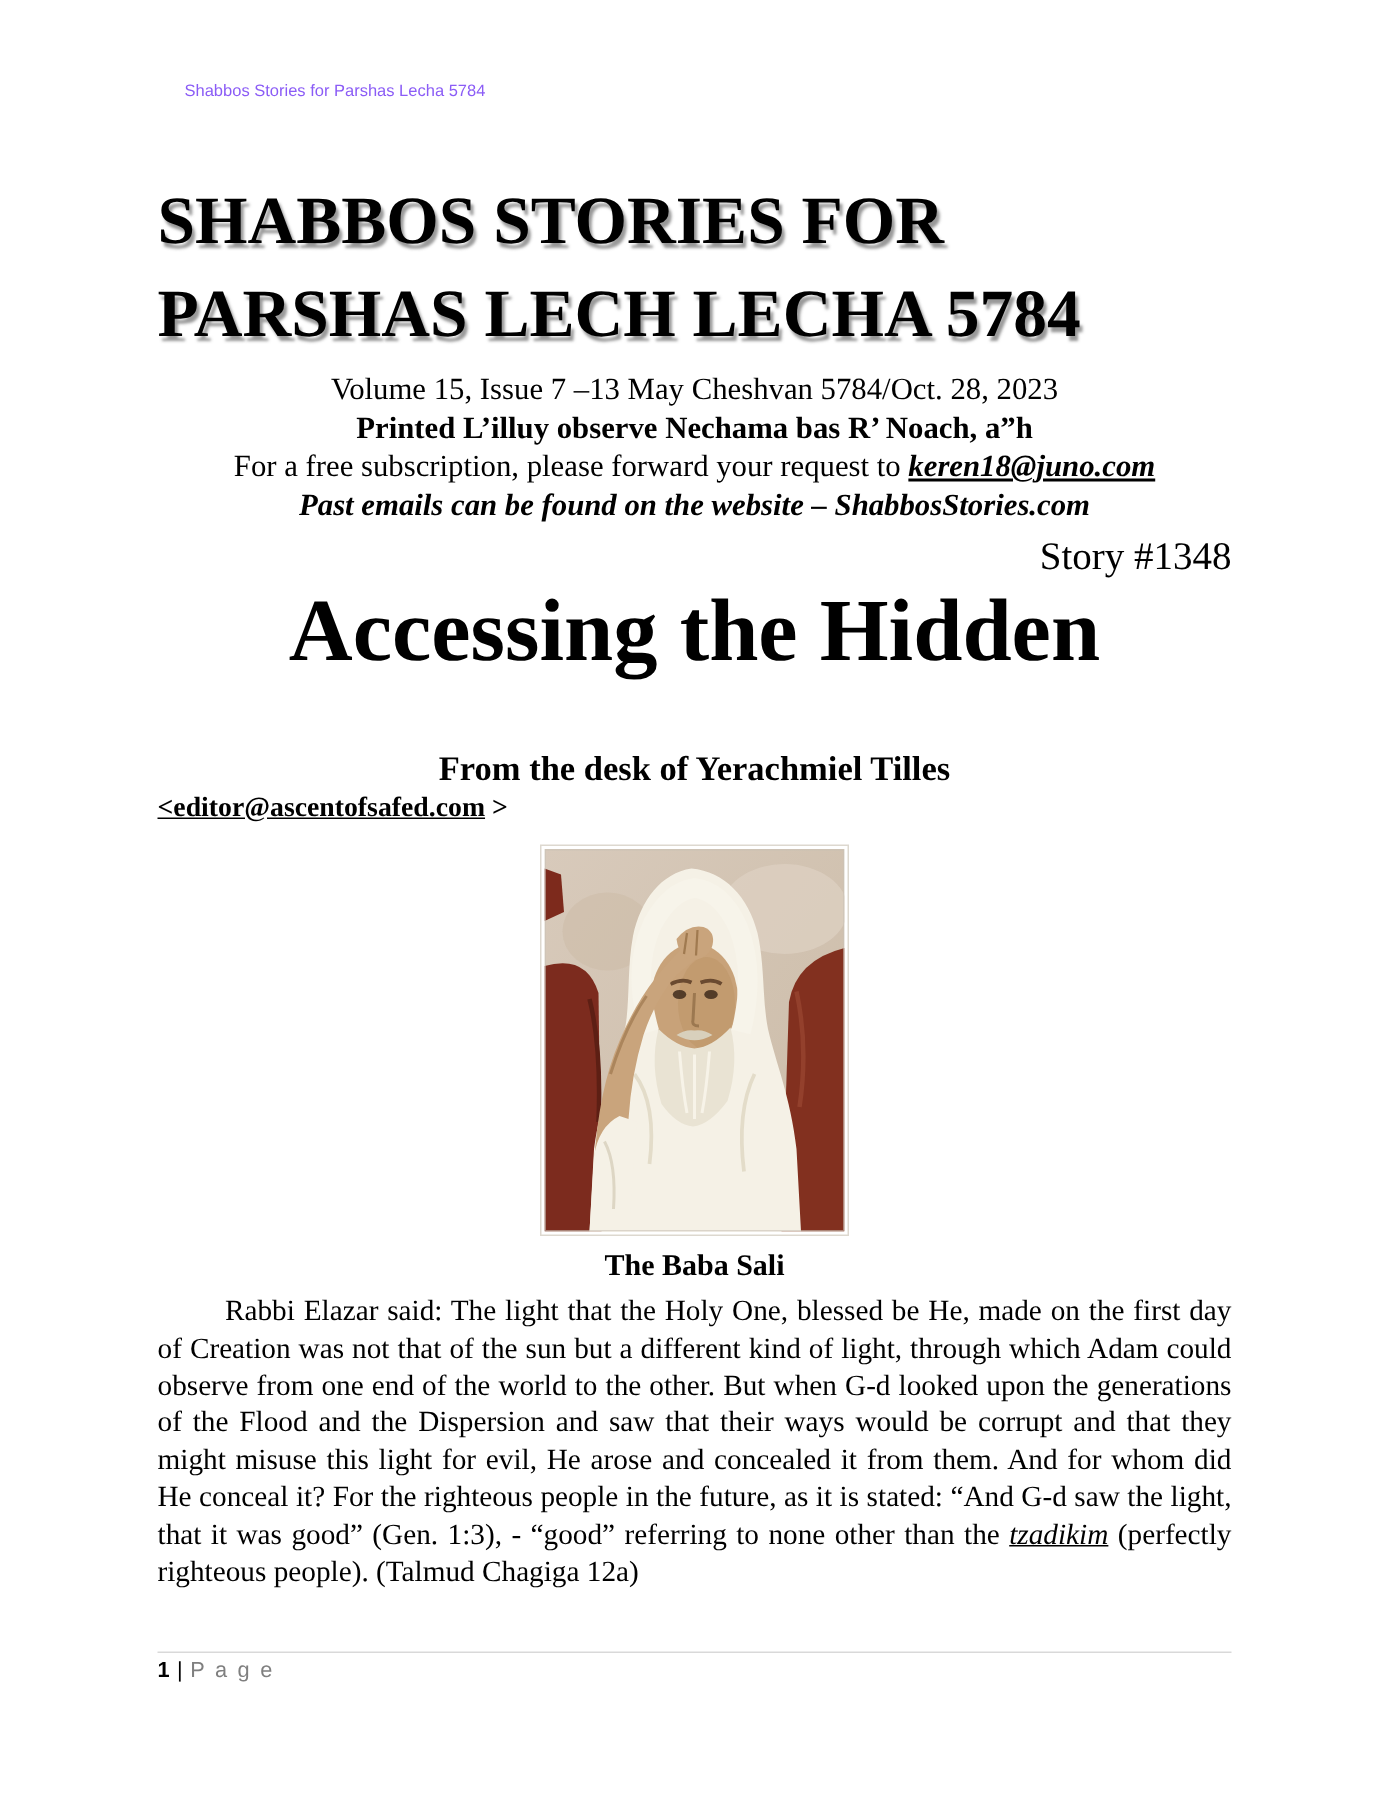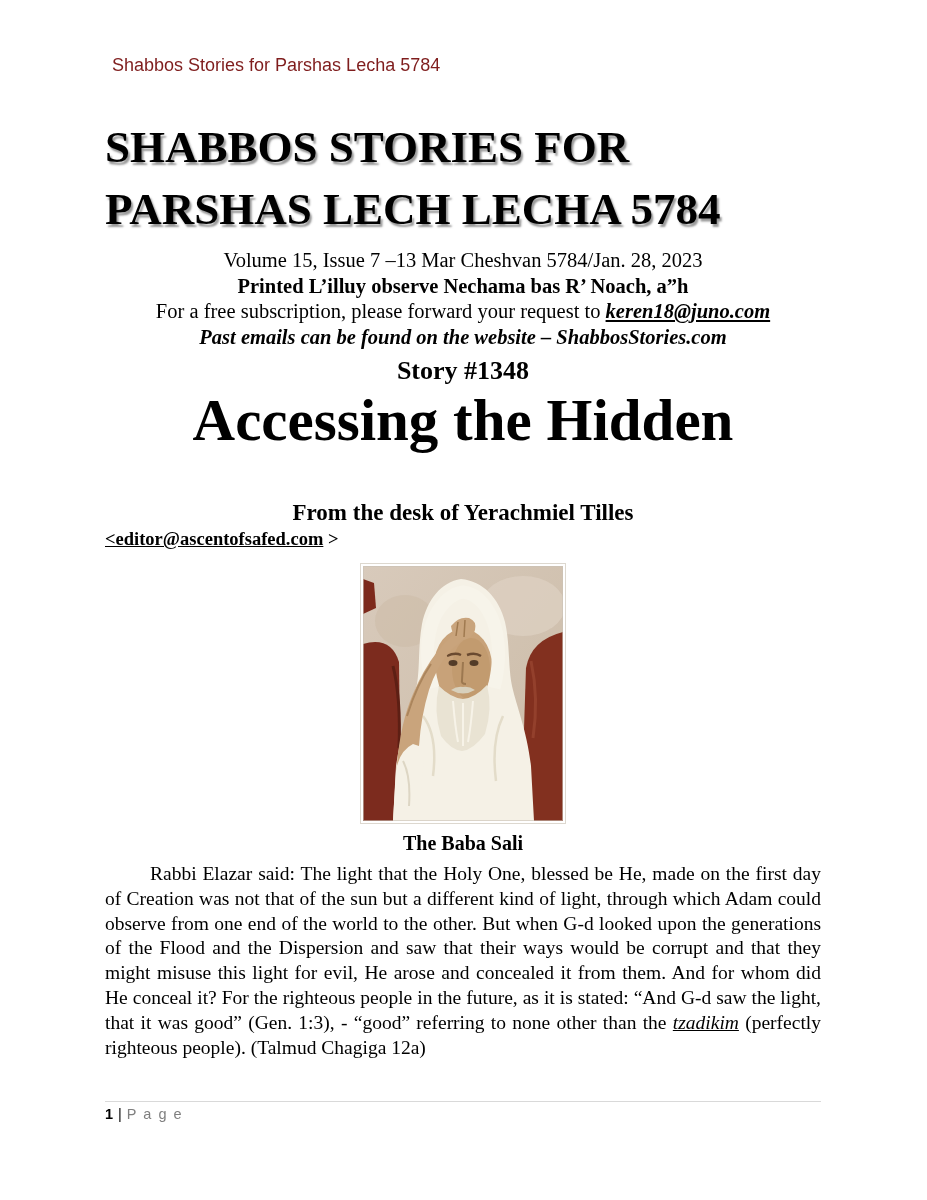--- a/index.html
+++ b/index.html
@@ -13,25 +13,25 @@
     color: #000;
   }
   .content {
     position: absolute;
     left: 105px;
     right: 106px;
     top: 0;
   }
   .running-header {
     position: absolute;
-    left: 112px;
+    left: 123px;
     top: 55px;
     font-family: "Liberation Sans", sans-serif;
-    font-size: 18px;
-    color: #7f1d1d;
+    font-size: 11px;
+    color: #8b5cf6;
     white-space: nowrap;
   }
   .masthead-title {
     margin: 116px 0 0 0;
     text-align: left;
     font-family: Liberation Serif, serif;
     font-weight: bold;
     font-size: 45px;
     line-height: 62px;
     letter-spacing: 0px;
@@ -40,21 +40,21 @@
   }
   .masthead-title span { display: block; }
   .volume-line { margin-top: 8px; text-align: center; font-size: 20.5px; line-height: 25.5px; }
   .dedication-line { text-align: center; font-size: 20.5px; line-height: 25.5px; font-weight: bold; }
   .subscription-line { text-align: center; font-size: 20.5px; line-height: 25.5px; }
   .subscription-email {
     font-weight: bold; font-style: italic; text-decoration: underline;
     color: #000; cursor: pointer;
   }
   .archive-line { text-align: center; font-size: 20.5px; line-height: 25.5px; font-weight: bold; font-style: italic; }
-  .story-number { margin-top: 4px; font-size: 26px; line-height: 34px; font-weight: bold; text-align: center; }
+  .story-number { margin-top: 4px; font-size: 26px; line-height: 34px; font-weight: normal; text-align: right; }
   .story-title {
     margin-top: 3px; text-align: center;
     font-size: 59px; line-height: 59px; font-weight: bold;
   }
   .story-title span { display: block; }
   .story-byline { margin-top: 6px; text-align: center; font-size: 23px; line-height: 28px; font-weight: bold; }
   .editor-email-line { margin-top: 0; font-size: 18.5px; line-height: 24px; font-weight: bold; }
   .editor-email-link { text-decoration: underline; color: #000; cursor: pointer; }
   .photo-figure { margin: 12px 0 0 0; text-align: center; }
   .photo-frame {
@@ -98,21 +98,21 @@
 
   <div class="running-header">Shabbos Stories for Parshas Lecha 5784</div>
 
   <div class="content">
 
     <h1 class="masthead-title">
       <span>SHABBOS STORIES FOR</span>
       <span>PARSHAS LECH LECHA 5784</span>
     </h1>
 
-    <div class="volume-line">Volume 15, Issue 7 –13 Mar Cheshvan 5784/Jan. 28, 2023</div>
+    <div class="volume-line">Volume 15, Issue 7 –13 May Cheshvan 5784/Oct. 28, 2023</div>
 
     <div class="dedication-line">Printed L’illuy observe Nechama bas R’ Noach, a”h</div>
 
     <div class="subscription-line">
       <span>For a free subscription, please forward your request to </span><span class="subscription-email">keren18@juno.com</span>
     </div>
 
     <div class="archive-line">Past emails can be found on the website – ShabbosStories.com</div>
 
     <div class="story-number">Story #1348</div>

